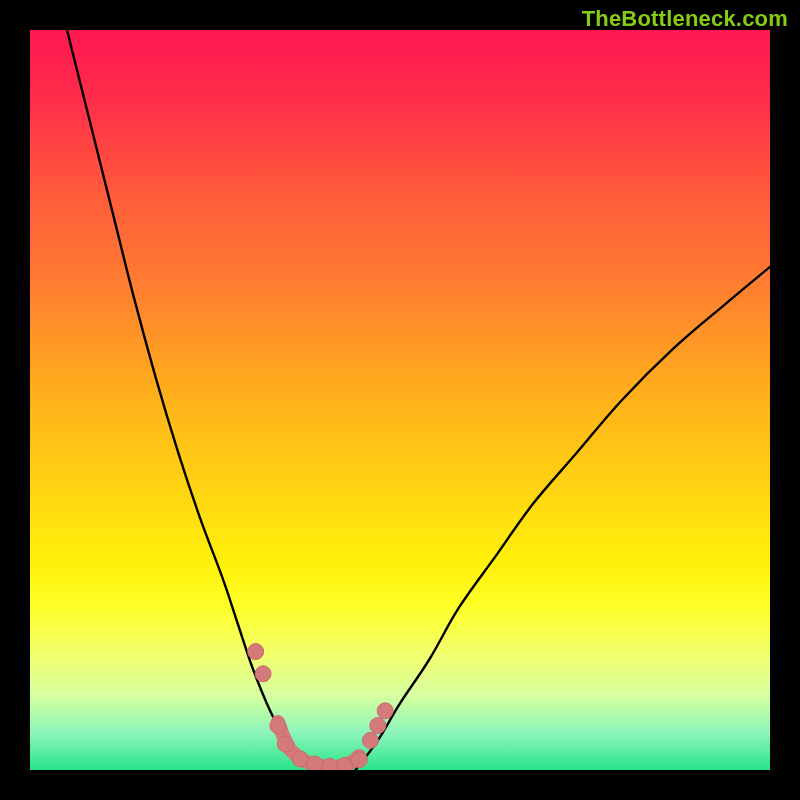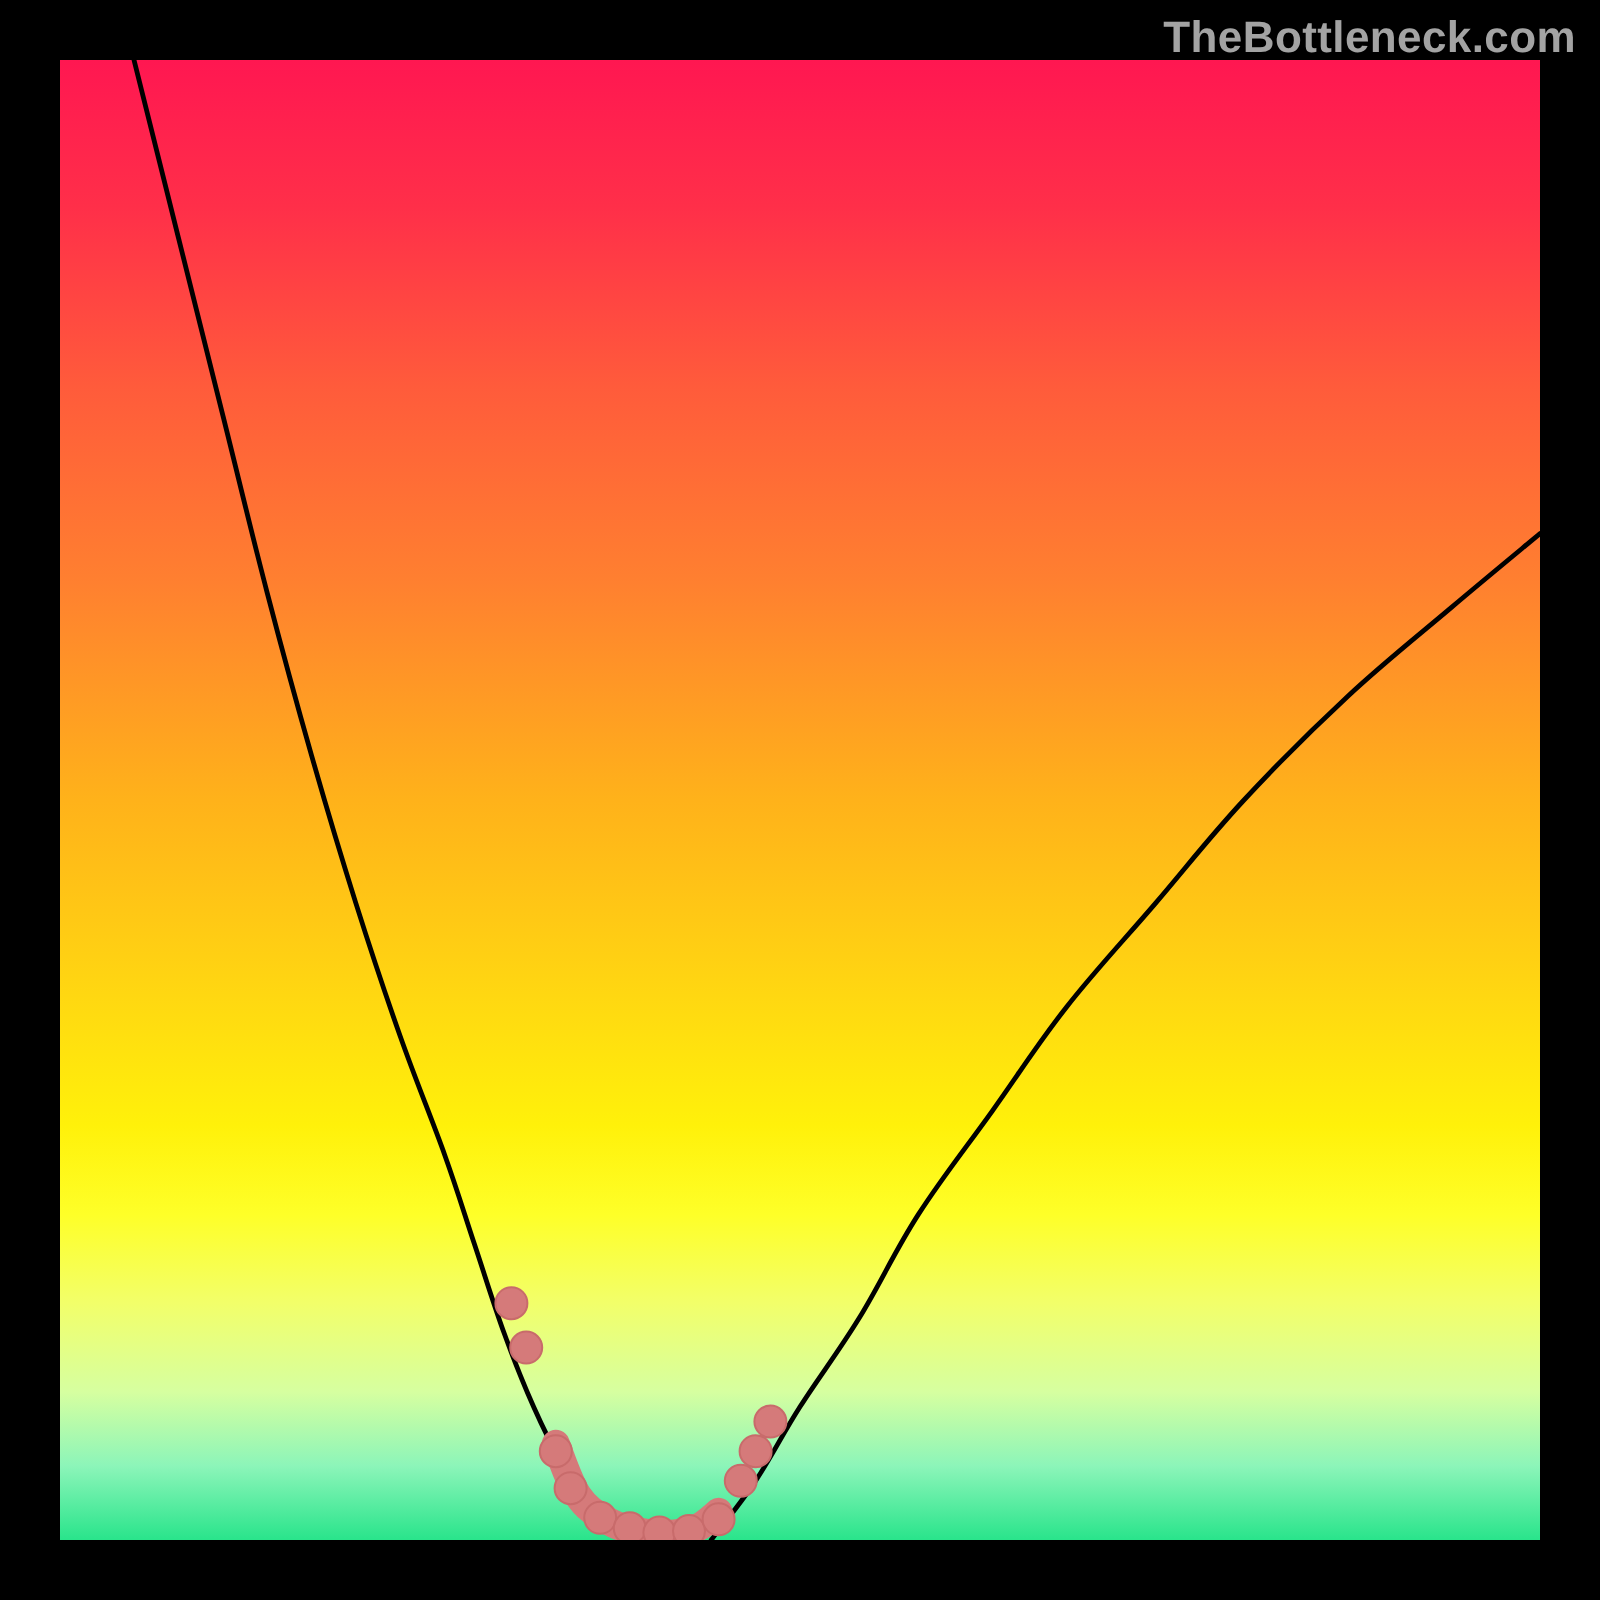--- a/index.html
+++ b/index.html
@@ -33,21 +33,21 @@
     position: absolute;
     inset: 0;
   }
   .watermark {
     position: absolute;
     top: 6px;
     right: 12px;
     font-family: Arial, Helvetica, sans-serif;
     font-size: 22px;
     font-weight: 600;
-    color: #a3a3a3;
+    color: #84cc16;
     letter-spacing: 0.2px;
   }
 </style>
 </head>
 <body>
 
 <div class="frame">
   <div class="plot-area">
     <svg class="gradient" viewBox="0 0 740 740" preserveAspectRatio="none">
       <defs>

